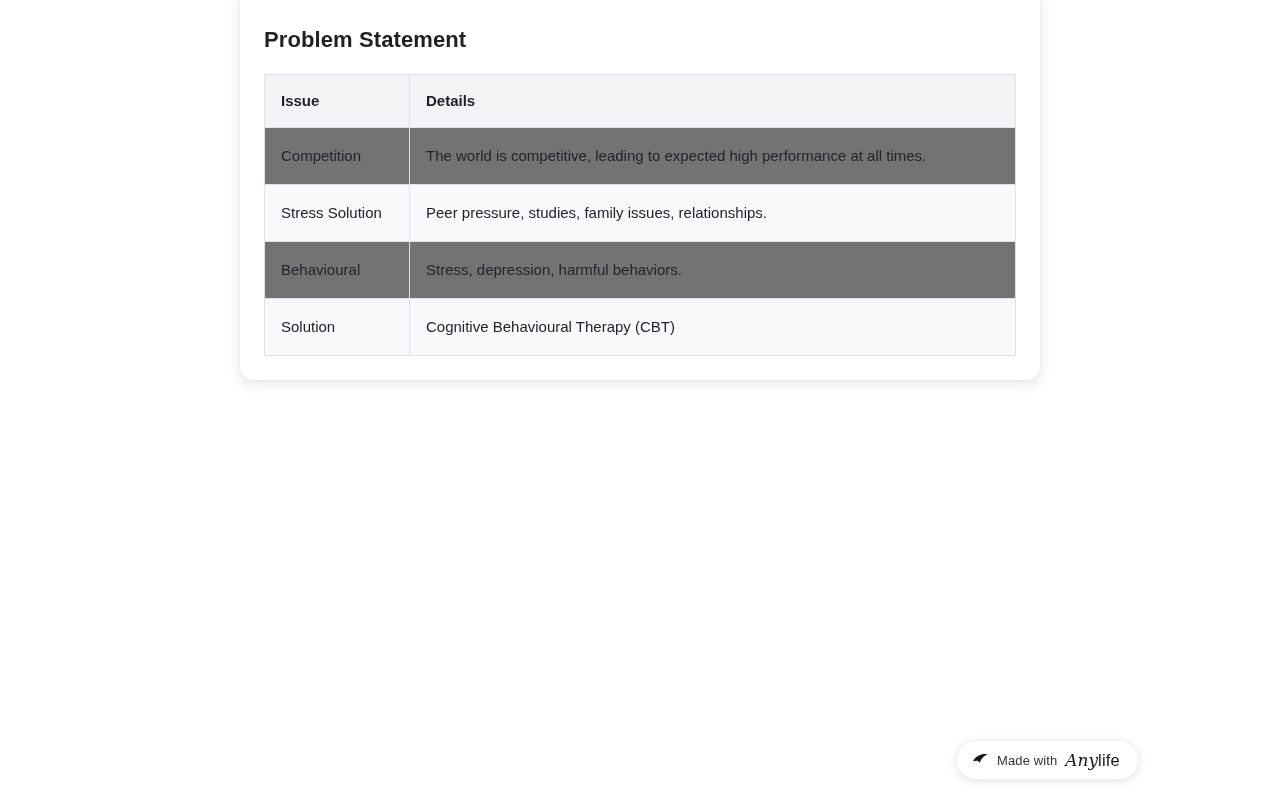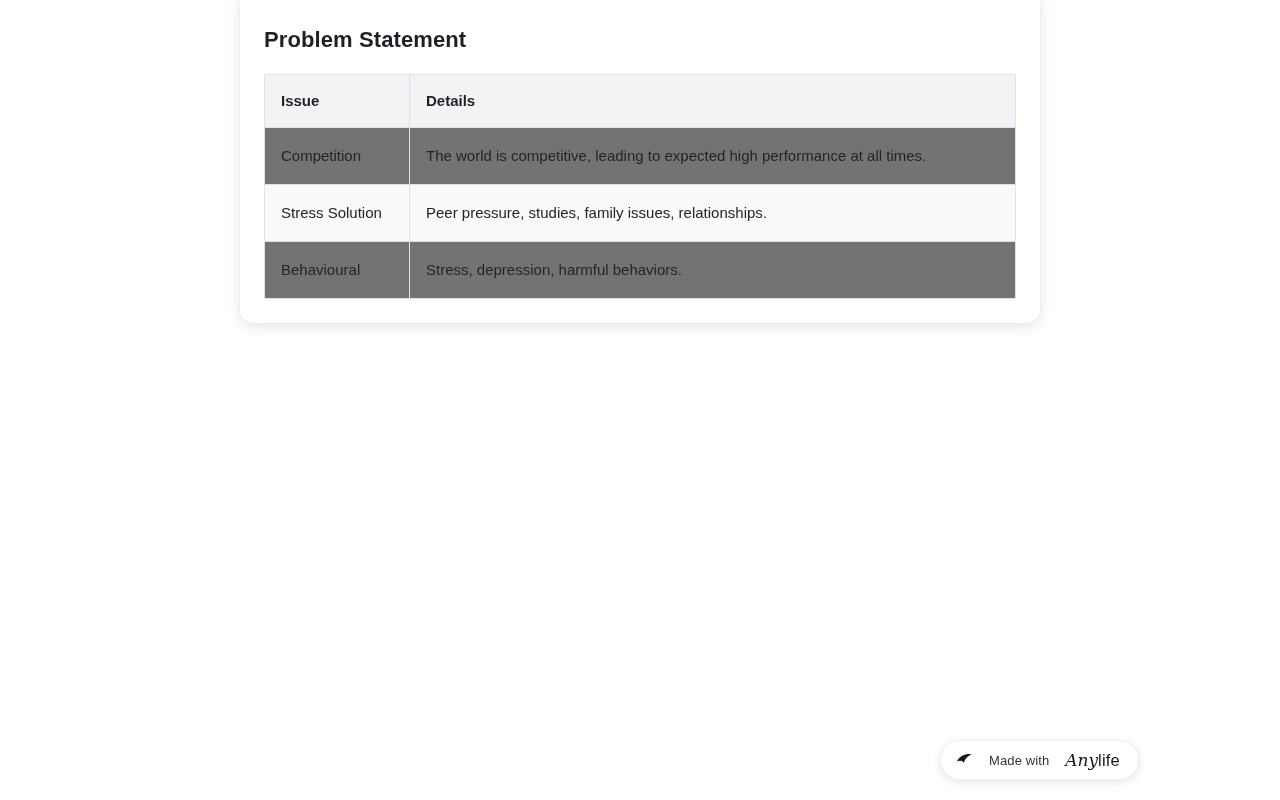--- a/index.html
+++ b/index.html
@@ -72,21 +72,21 @@
   }
 
   
   .made-with-badge {
     position: absolute;
     top: 740px;
     right: 21px;
     height: 40px;
     display: flex;
     align-items: center;
-    gap: 16px;
+    gap: 8px;
     padding: 0 18px 0 14px;
     background: #ffffff;
     border: 1px solid #f0f0f2;
     border-radius: 9999px;
     box-shadow: 0 2px 10px rgba(0,0,0,0.10);
     cursor: pointer;
     white-space: nowrap;
   }
   .made-with-badge .logo-icon {
     width: 18px;
@@ -145,20 +145,24 @@
           <td>The world is competitive, leading to expected high performance at all times.</td>
         </tr>
         <tr>
           <td>Stress Solution</td>
           <td>Peer pressure, studies, family issues, relationships.</td>
         </tr>
         <tr>
           <td>Behavioural</td>
           <td>Stress, depression, harmful behaviors.</td>
         </tr>
+        <tr>
+          <td>Solution</td>
+          <td>Cognitive Behavioural Therapy (CBT)</td>
+        </tr>
       </tbody>
     </table>
   </section>
 
   <button class="made-with-badge">
     <span class="logo-icon">
       <svg width="18" height="18" viewBox="0 0 24 24" fill="none" xmlns="http://www.w3.org/2000/svg">
         <path d="M2.5 13.5 C7 5.5 15.5 2.8 22 4.2 C16.5 7.2 13.6 9.6 11.8 15.8 C10.2 12.4 6.6 12.4 2.5 13.5 Z" fill="#16161f"></path>
       </svg>
     </span>

